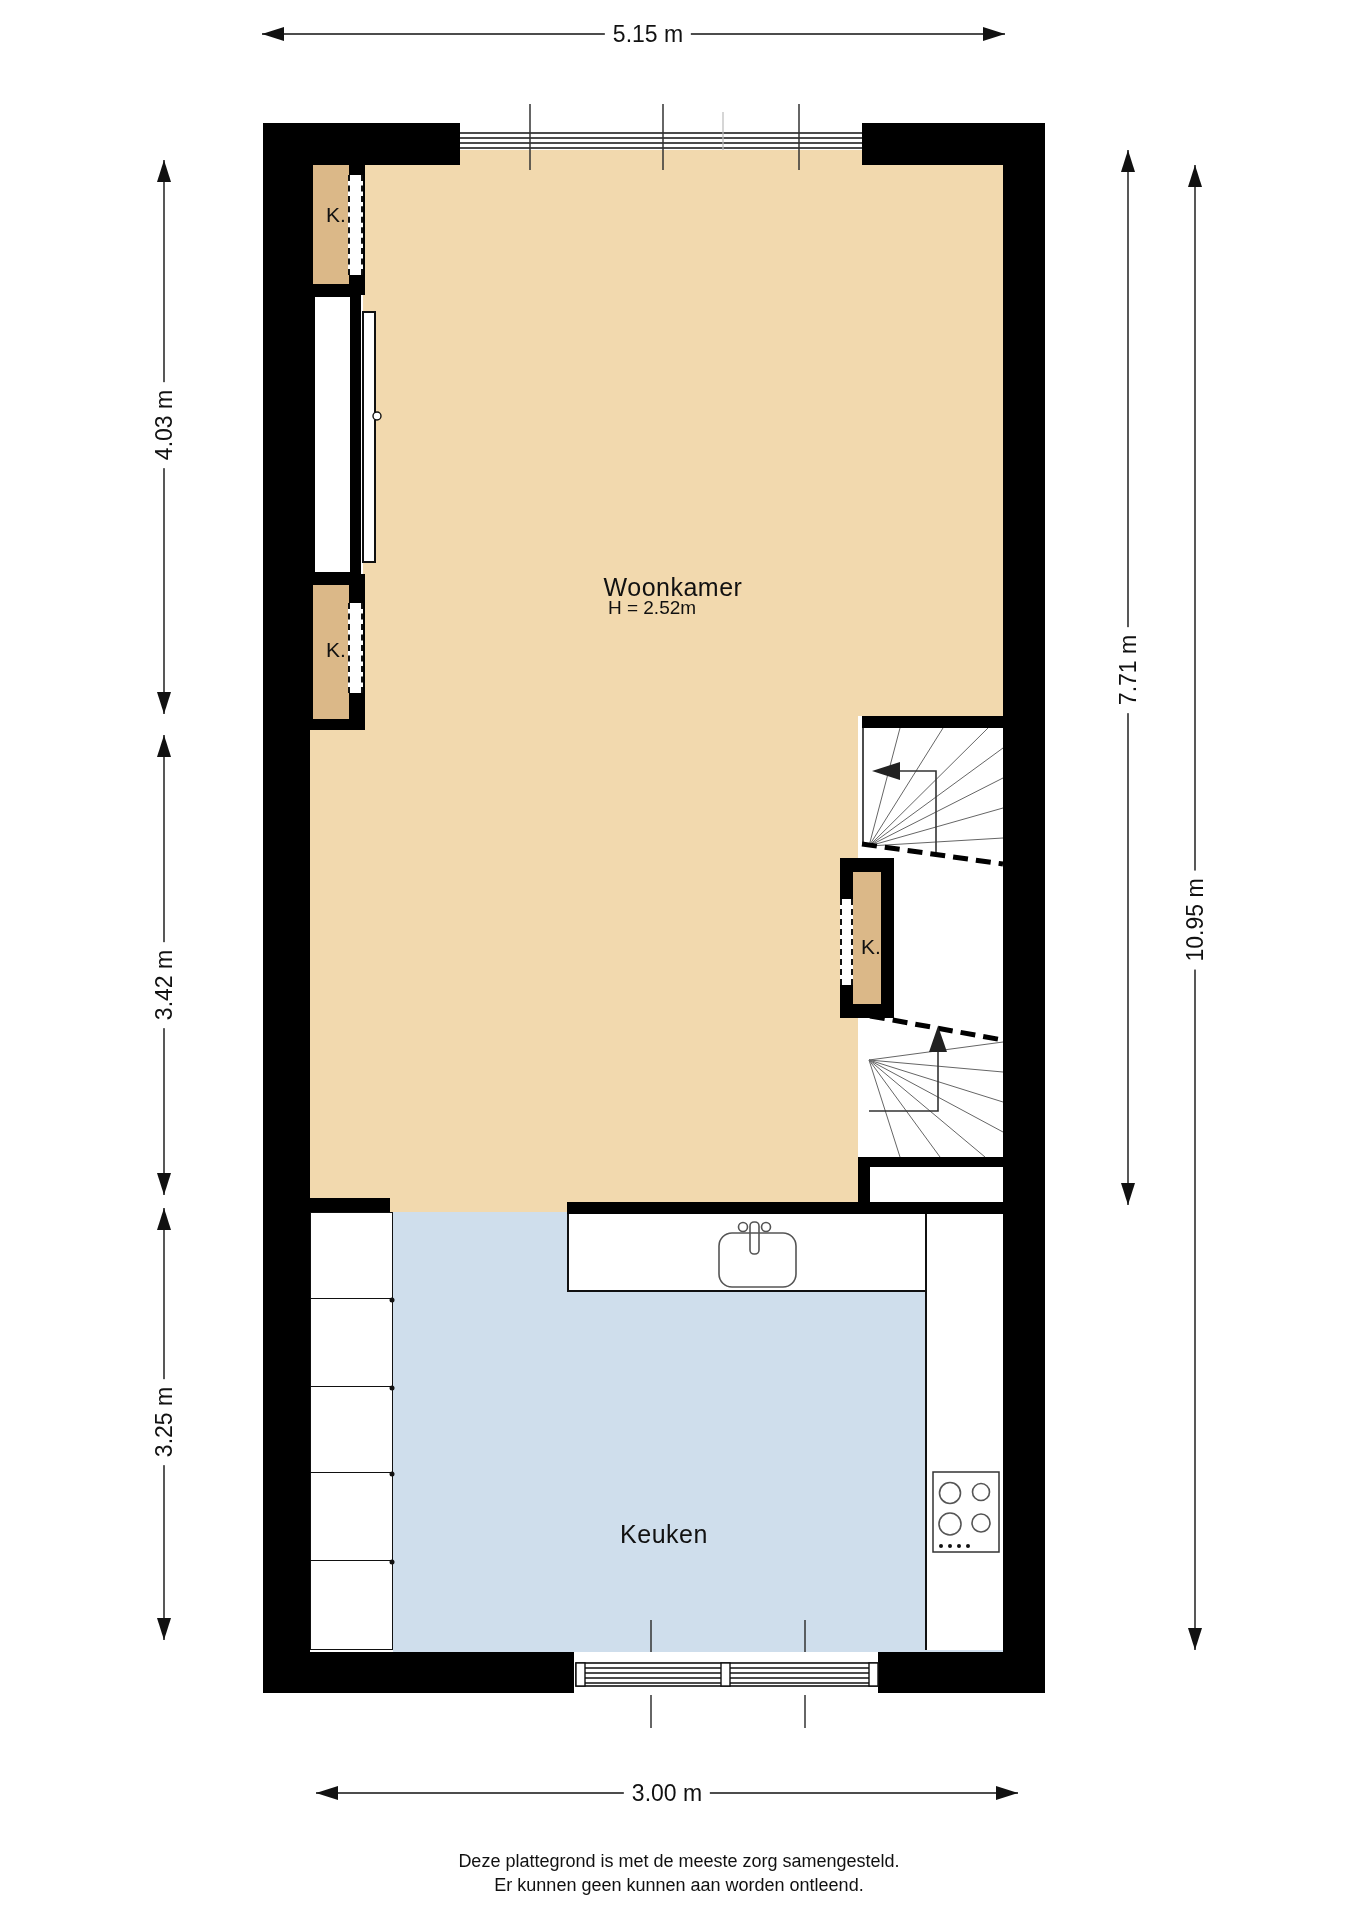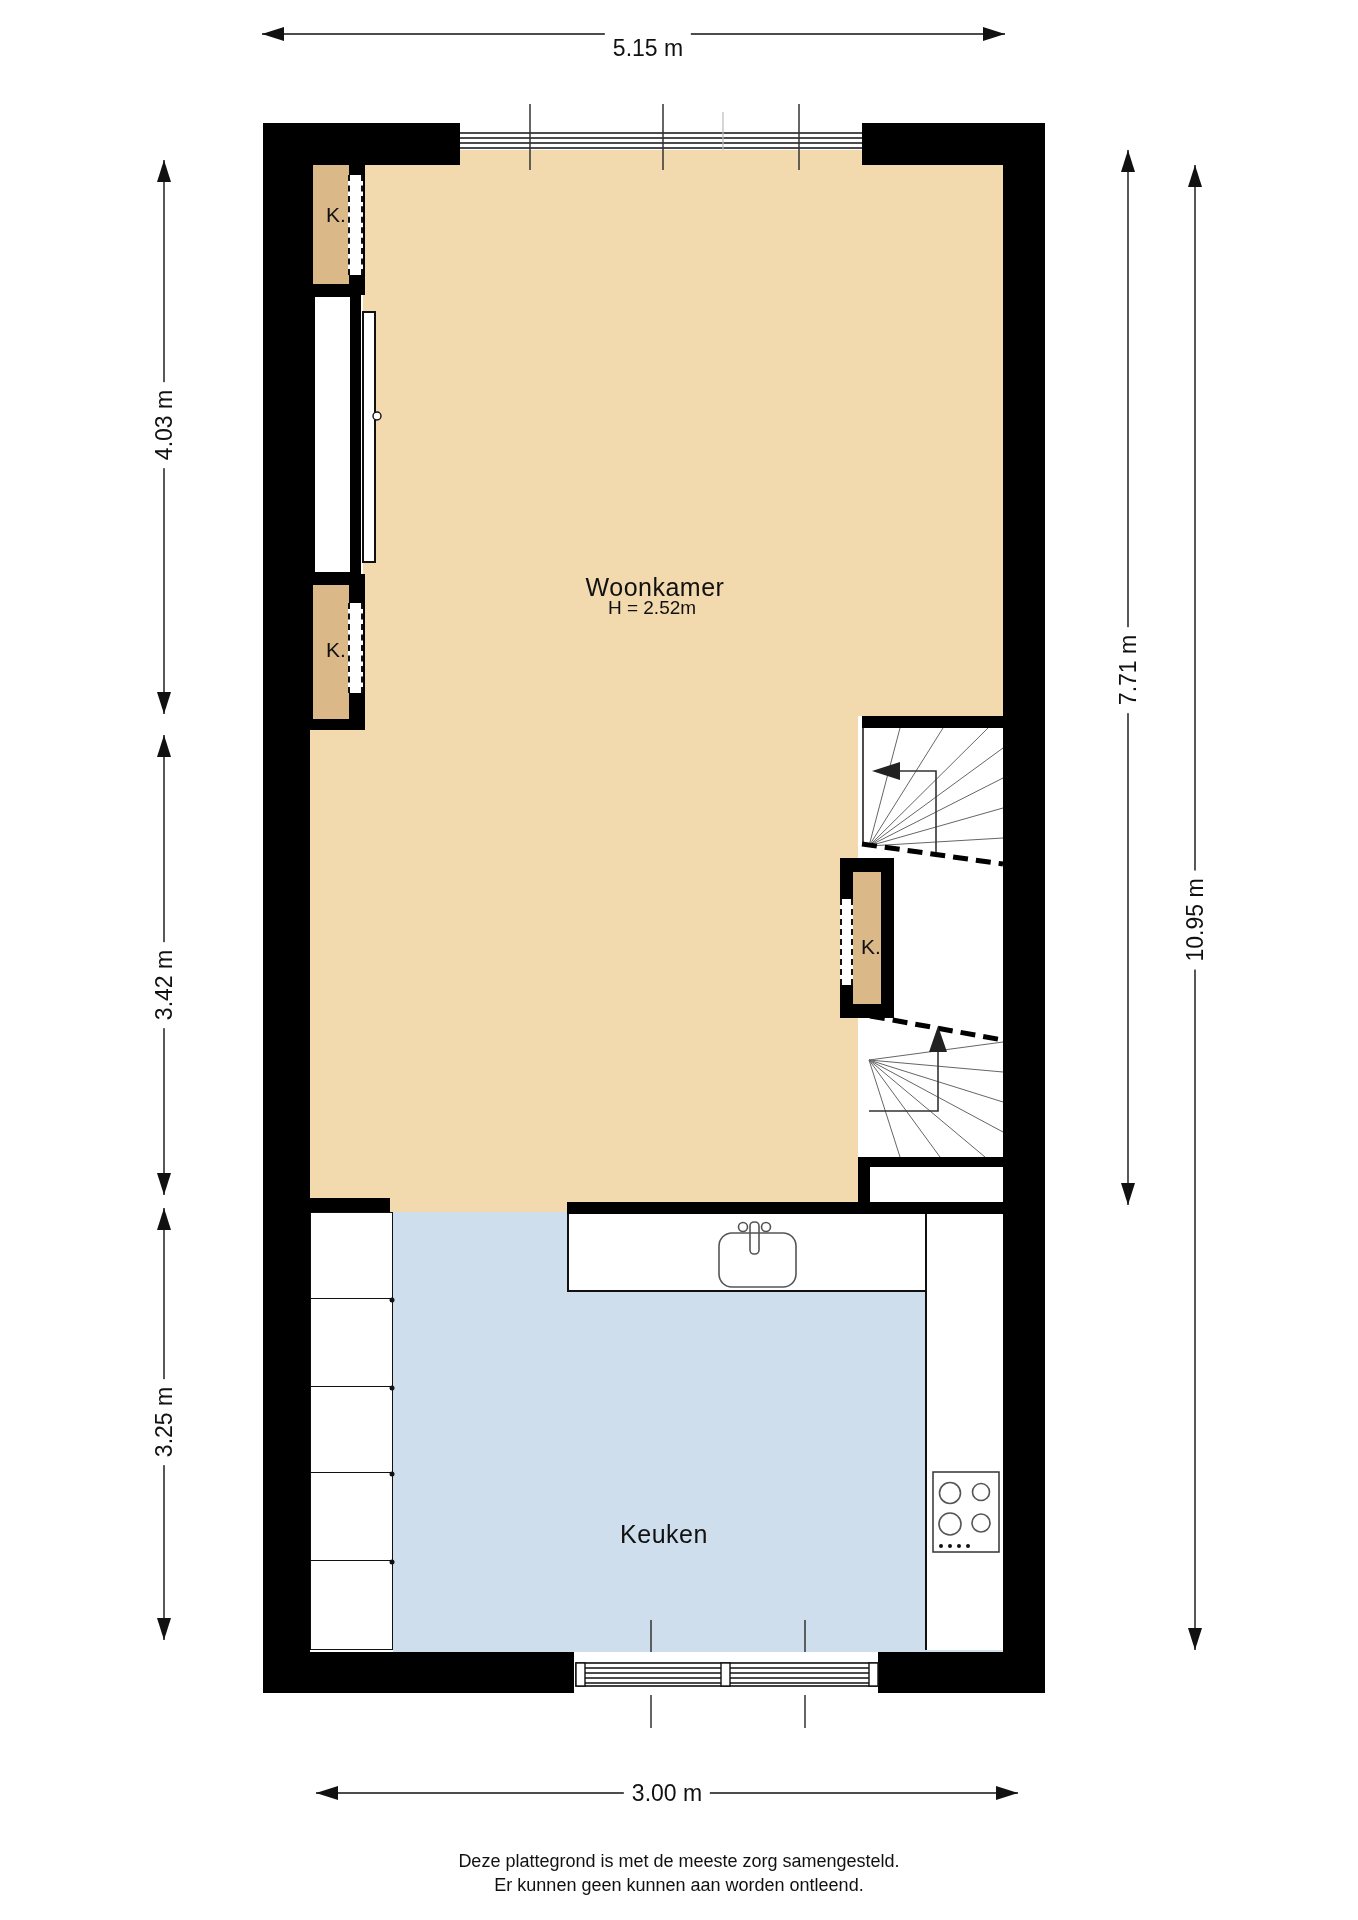--- a/index.html
+++ b/index.html
@@ -195,29 +195,29 @@
     <line class="dimln" x1="1128" y1="150" x2="1128" y2="1205"></line>
     <polygon class="dimhead" points="1128,150 1121,172 1135,172"></polygon>
     <polygon class="dimhead" points="1128,1205 1121,1183 1135,1183"></polygon>
 
     <line class="dimln" x1="1195" y1="165" x2="1195" y2="1650"></line>
     <polygon class="dimhead" points="1195,165 1188,187 1202,187"></polygon>
     <polygon class="dimhead" points="1195,1650 1188,1628 1202,1628"></polygon>
   </g>
 </svg>
 
-<span class="lbl dim" style="left:648px;top:48px;">5.15 m</span>
+<span class="lbl dim" style="left:648px;top:34px;">5.15 m</span>
 <span class="lbl dim" style="left:667px;top:1793px;">3.00 m</span>
 <span class="lbl dim rot" style="left:164px;top:425px;">4.03 m</span>
 <span class="lbl dim rot" style="left:164px;top:985px;">3.42 m</span>
 <span class="lbl dim rot" style="left:164px;top:1422px;">3.25 m</span>
 <span class="lbl dim rot" style="left:1128px;top:670px;">7.71 m</span>
 <span class="lbl dim rot" style="left:1195px;top:920px;">10.95 m</span>
 
-<span class="lbl room-name" style="left:655px;top:587px;">Woonkamer</span>
+<span class="lbl room-name" style="left:673px;top:587px;">Woonkamer</span>
 <span class="lbl room-sub" style="left:652px;top:608px;">H = 2.52m</span>
 <span class="lbl room-name" style="left:664px;top:1534px;">Keuken</span>
 
 <span class="lbl k-lbl" style="left:336px;top:215px;">K.</span>
 <span class="lbl k-lbl" style="left:336px;top:650px;">K.</span>
 <span class="lbl k-lbl" style="left:871px;top:947px;">K.</span>
 
 <div class="footer-line" style="top:1851px;">Deze plattegrond is met de meeste zorg samengesteld.</div>
 <div class="footer-line" style="top:1875px;">Er kunnen geen kunnen aan worden ontleend.</div>
 

